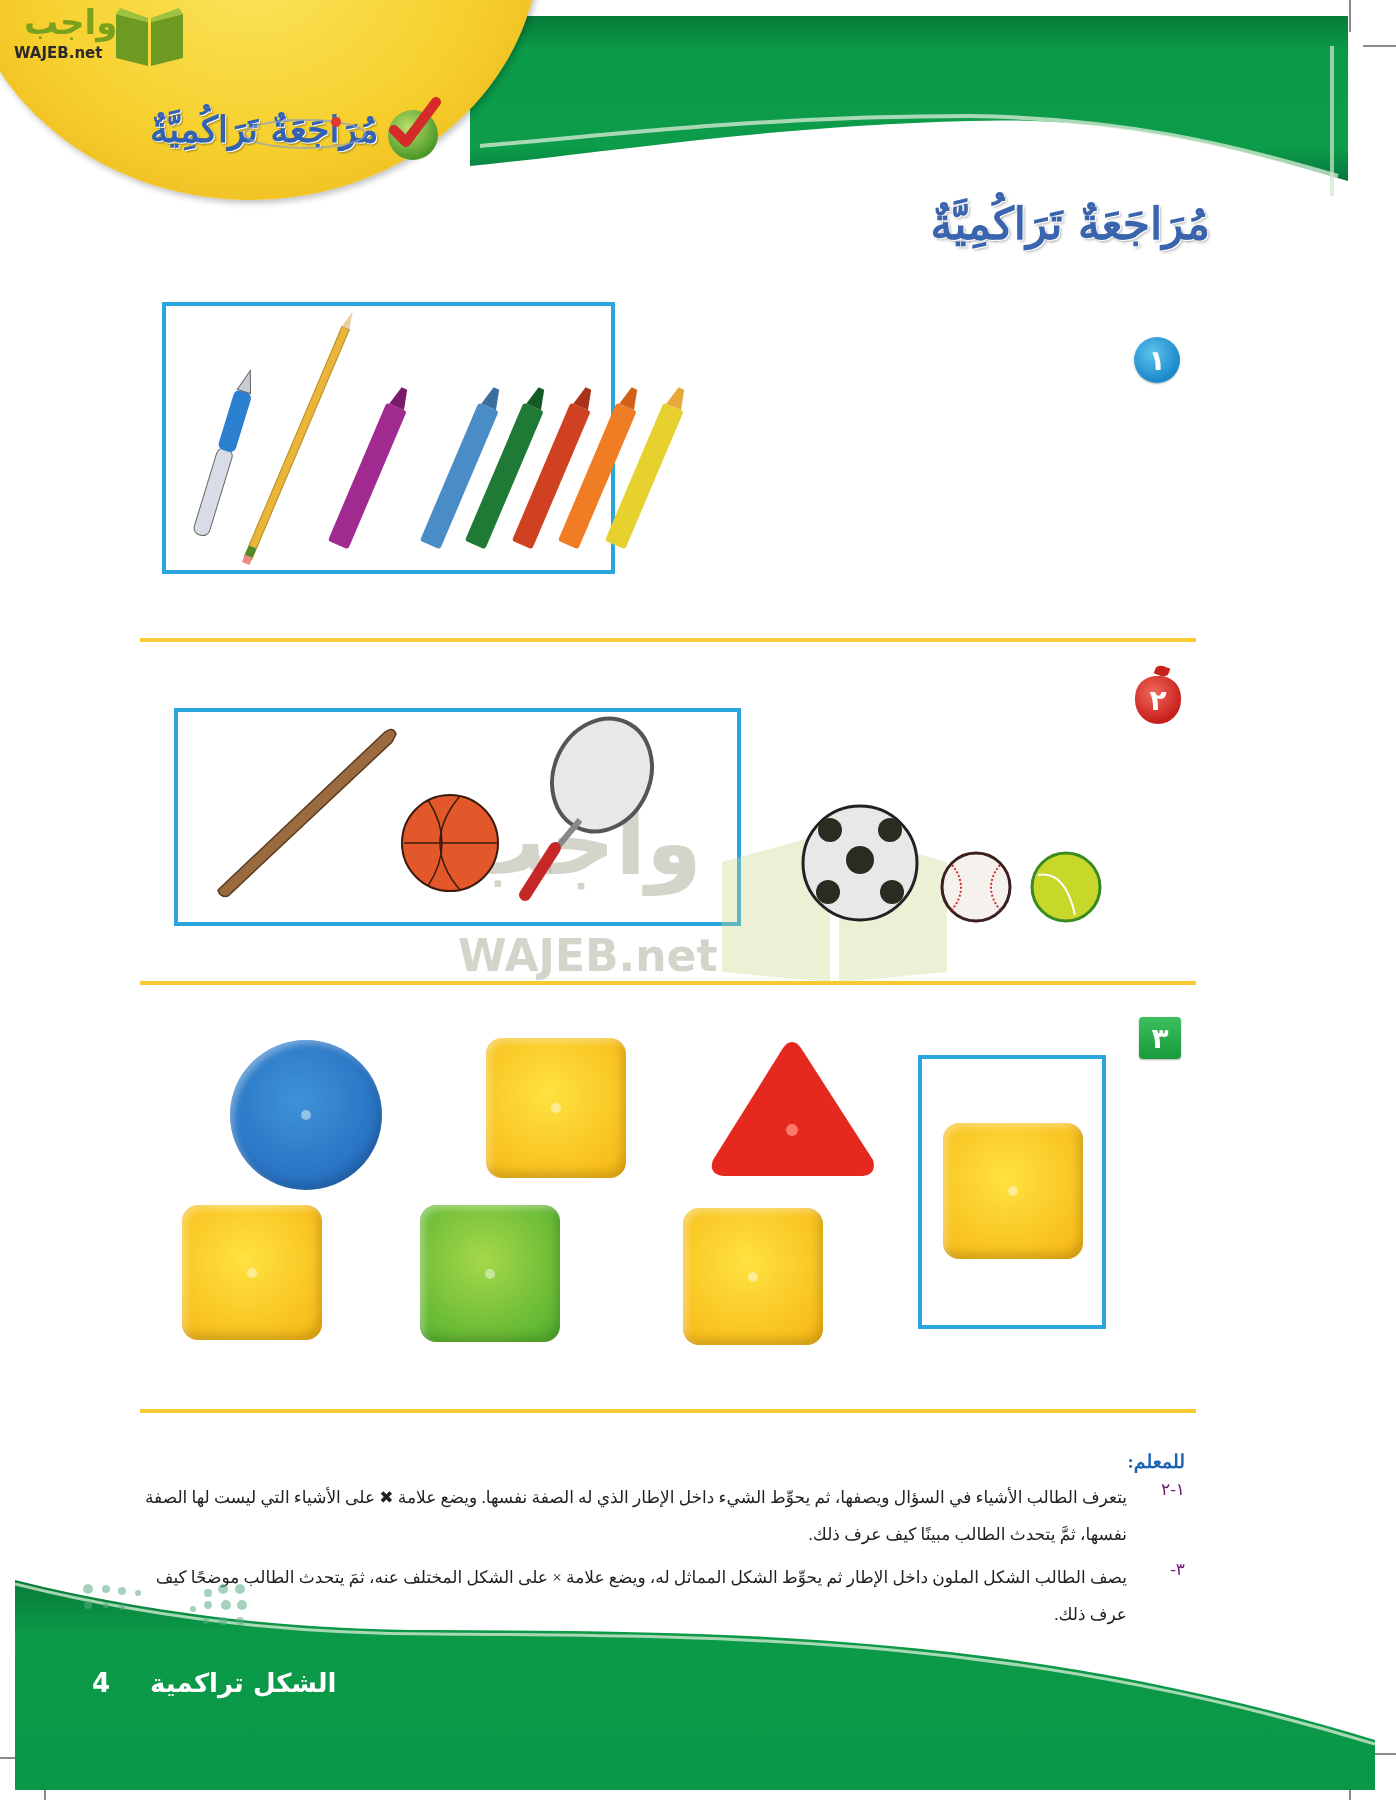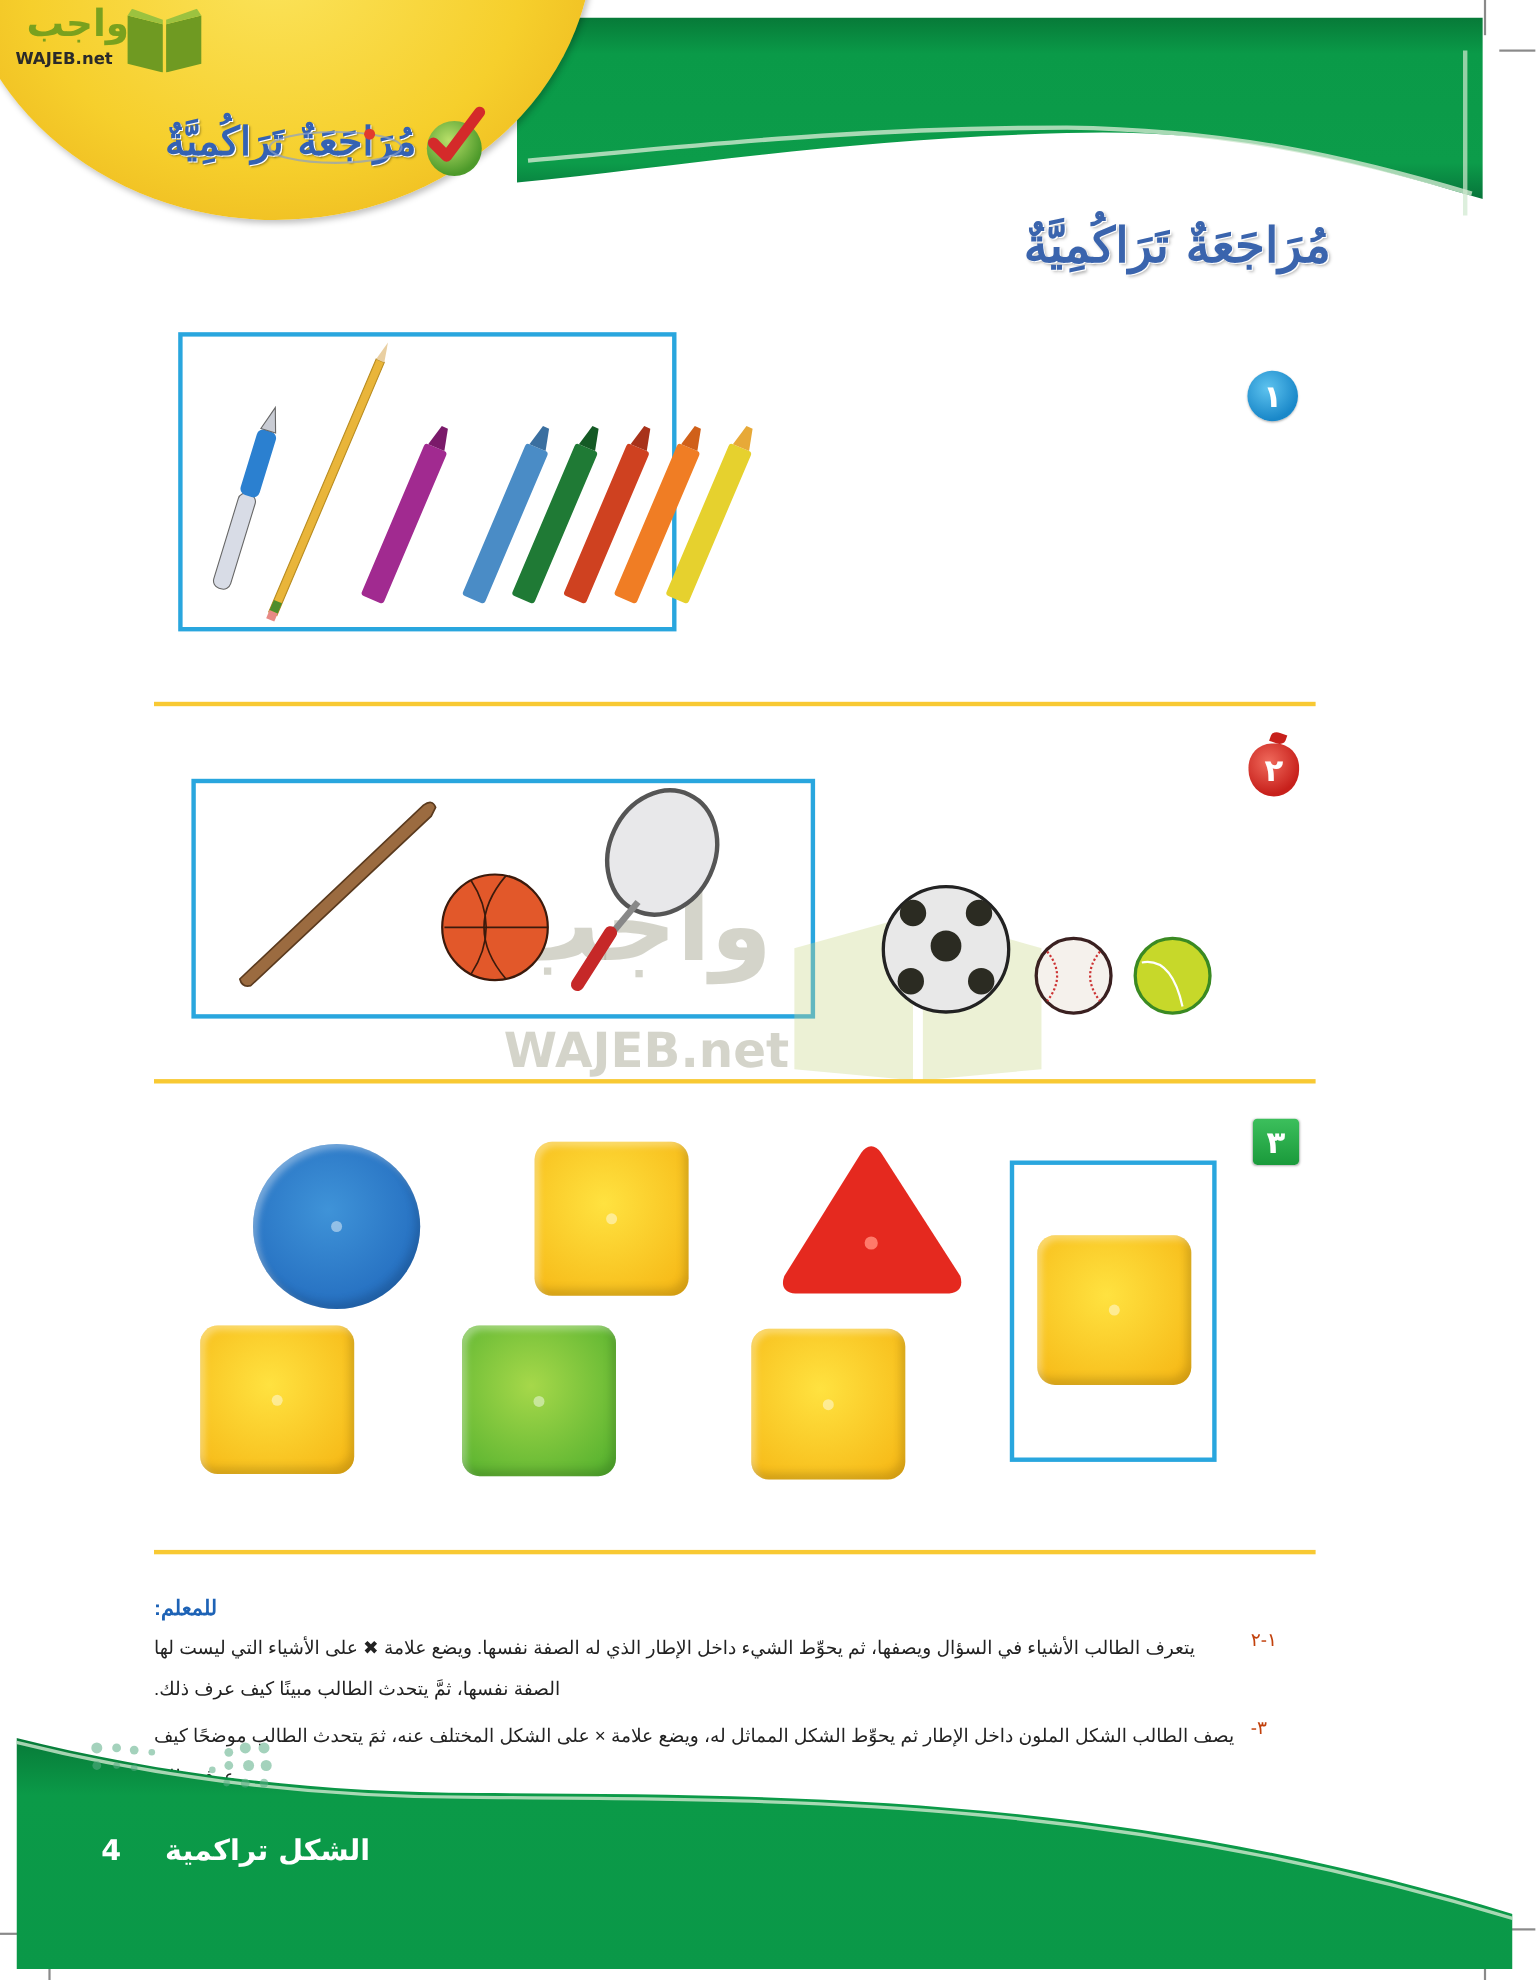--- a/index.html
+++ b/index.html
@@ -17,24 +17,24 @@
   .answer-box{border:4px solid #29a6de;box-sizing:border-box;}
   .divider{height:4px;background:#f8c933;}
   .badge-circle{width:46px;height:46px;border-radius:50%;background:radial-gradient(circle at 40% 35%,#5ec3ef,#1a88c9 70%);
     color:#fff;font-weight:bold;font-size:28px;display:flex;align-items:center;justify-content:center;box-shadow:0 1px 2px rgba(0,0,0,.3);}
   .badge-apple{width:46px;height:48px;border-radius:45% 45% 50% 50%;background:radial-gradient(circle at 40% 35%,#f06a5c,#c7201b 70%);
     color:#fff;font-weight:bold;font-size:28px;display:flex;align-items:center;justify-content:center;}
   .badge-square{width:42px;height:42px;border-radius:4px;background:linear-gradient(#3cbf5c,#1a9a3b);
     color:#fff;font-weight:bold;font-size:28px;display:flex;align-items:center;justify-content:center;box-shadow:0 1px 2px rgba(0,0,0,.3);}
   .shape{box-shadow:inset -4px -6px 8px rgba(0,0,0,.15),inset 4px 4px 6px rgba(255,255,255,.35);}
   .shape-dot{position:absolute;width:10px;height:10px;border-radius:50%;left:50%;top:50%;transform:translate(-50%,-50%);background:rgba(255,255,255,.45);}
-  .notes{direction:rtl;text-align:left;font-family:Liberation Sans, sans-serif;color:#222;font-size:17px;}
+  .notes{direction:rtl;text-align:right;font-family:Liberation Serif, serif;color:#222;font-size:17px;}
   .notes .head{color:#1e63b6;font-weight:bold;font-size:19px;}
   .note-row{display:flex;gap:10px;margin-top:6px;}
-  .note-num{color:#c2410c;width:48px;flex:none;font-size:17px;}
+  .note-num{color:#701a75;width:48px;flex:none;font-size:17px;}
   .note-text{line-height:37px;}
   .footer-green{left:15px;top:1570px;width:1360px;height:220px;}
   .footer-text{color:#fff;font-weight:bold;font-size:26px;font-family:"DejaVu Sans",sans-serif;direction:rtl;}
   .watermark-text{color:rgba(170,170,150,.5);font-weight:bold;}
 </style>
 </head>
 <body>
 
 <div class="crop" style="left:44px;top:0;width:2px;height:30px;"></div>
 <div class="crop" style="left:0;top:44px;width:30px;height:2px;"></div>

